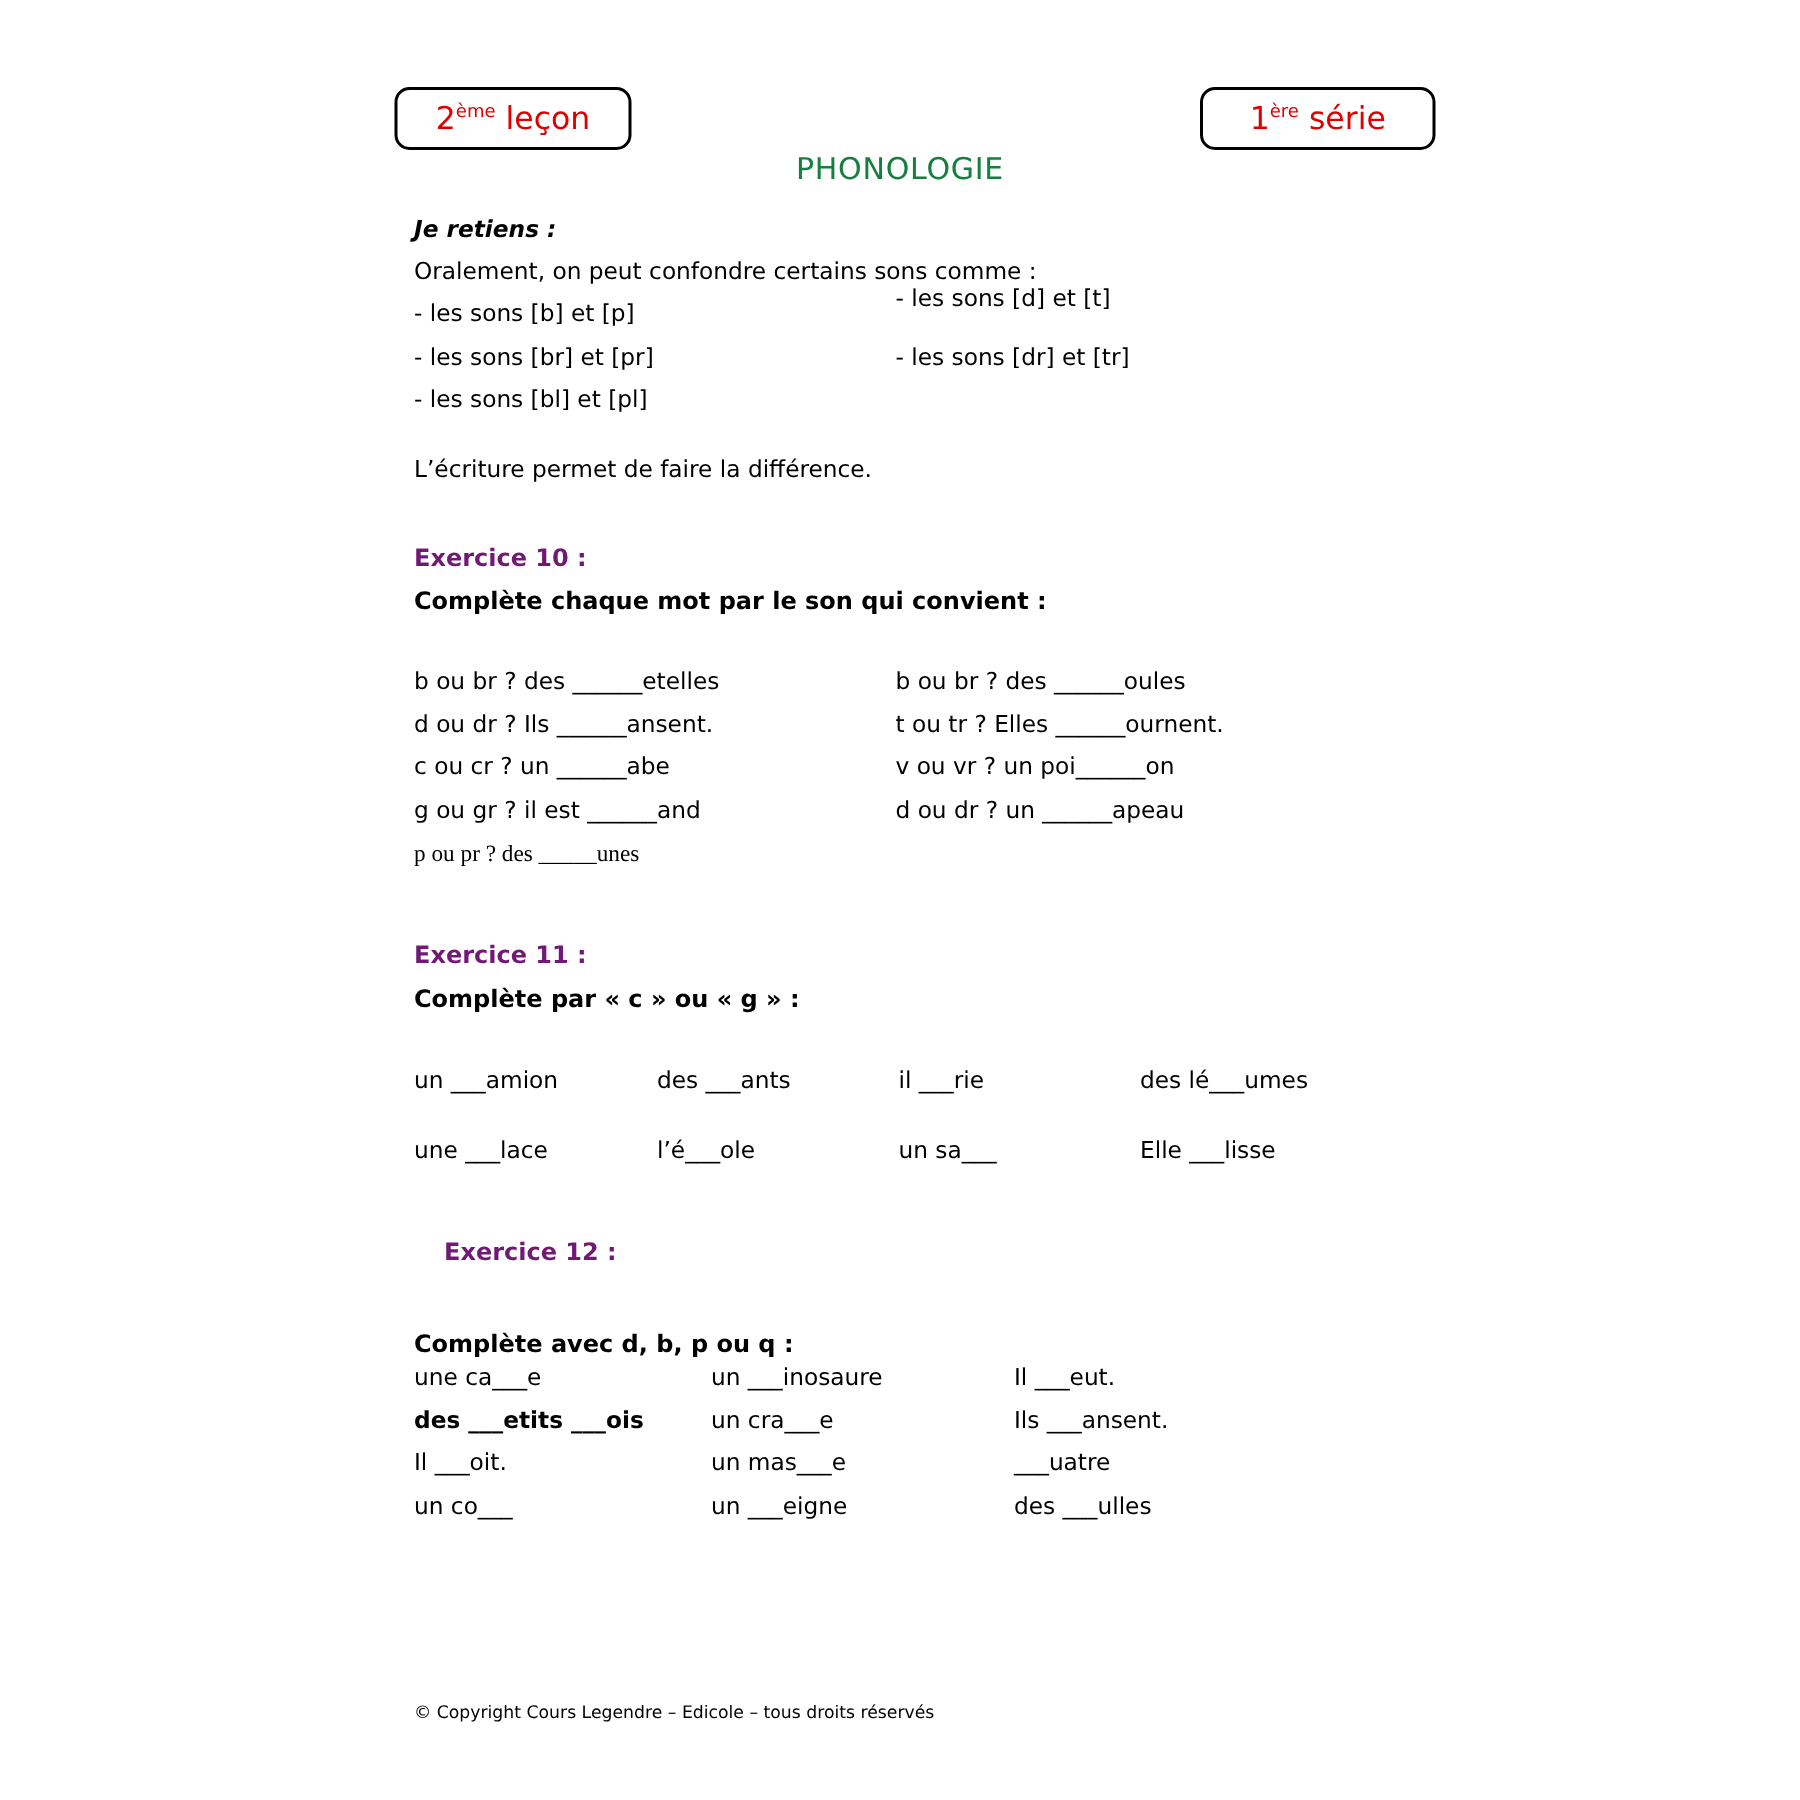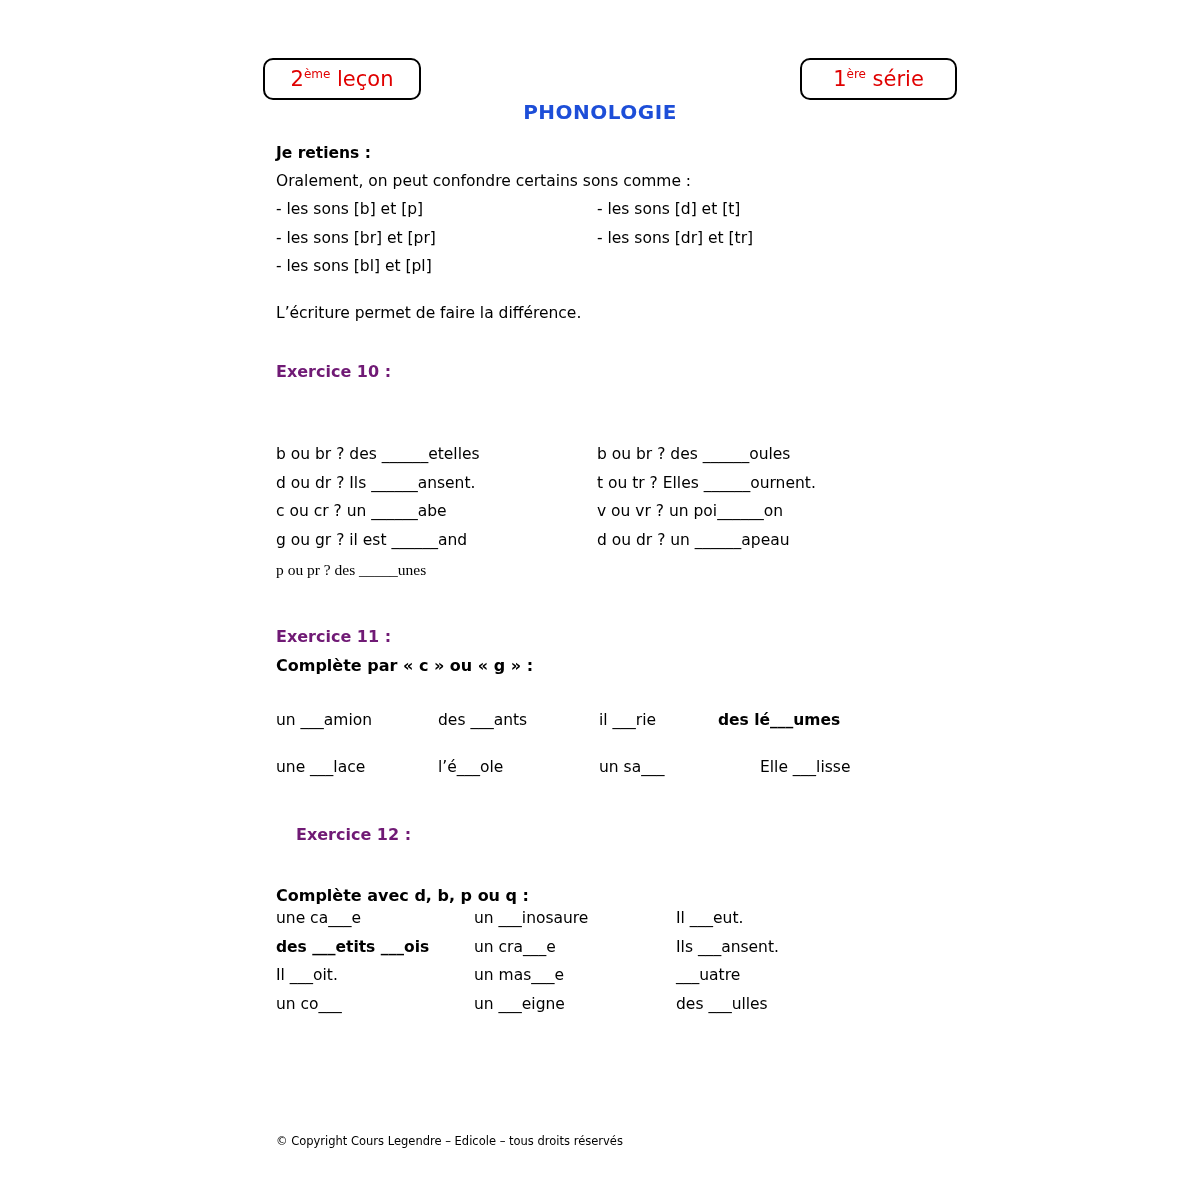--- a/index.html
+++ b/index.html
@@ -51,34 +51,34 @@
     left: 800px; top: 58px;
     width: 157px; height: 42px;
     line-height: 38px;
   }
 
   .doc-title {
     position: absolute;
     left: 0; top: 100px;
     width: 1200px;
     text-align: center;
-    color: #1d4ed8;
-    font-weight: bold;
+    color: #15803d;
+    font-weight: normal;
     font-size: 20px;
     letter-spacing: 0.5px;
   }
 
   
   .txt {
     position: absolute;
     font-size: 15.5px;
     line-height: 1;
     white-space: pre;
   }
-  .bold { font-weight: bold; }
+  .bold { font-weight: bold; font-style: italic; }
   .exh {
     position: absolute;
     color: #701a75;
     font-weight: bold;
     font-size: 16px;
     white-space: pre;
   }
   .exsub {
     position: absolute;
     color: #000000;
@@ -113,45 +113,46 @@
 
   <div class="doc-title">PHONOLOGIE</div>
 
   <div class="txt bold colA" style="top:146px;">Je retiens :</div>
   <div class="txt colA" style="top:174px;">Oralement, on peut confondre certains sons comme :</div>
 
   <div class="txt colA" style="top:202px;">- les sons [b] et [p]</div>
   <div class="txt colA" style="top:231px;">- les sons [br] et [pr]</div>
   <div class="txt colA" style="top:259px;">- les sons [bl] et [pl]</div>
 
-  <div class="txt colB" style="top:202px;">- les sons [d] et [t]</div>
+  <div class="txt colB" style="top:192px;">- les sons [d] et [t]</div>
   <div class="txt colB" style="top:231px;">- les sons [dr] et [tr]</div>
 
   <div class="txt colA" style="top:306px;">L’écriture permet de faire la différence.</div>
 
   <div class="exh colA" style="top:362px;">Exercice 10 :</div>
+  <div class="exsub colA" style="top:391px;">Complète chaque mot par le son qui convient :</div>
 
   <div class="txt colA" style="top:447px;">b ou br ? des ______etelles</div>
   <div class="txt colA" style="top:476px;">d ou dr ? Ils ______ansent.</div>
   <div class="txt colA" style="top:504px;">c ou cr ? un ______abe</div>
   <div class="txt colA" style="top:533px;">g ou gr ? il est ______and</div>
   <div class="txt colA" style="top:562px;font-family:Liberation Serif, serif;">p ou pr ? des _____unes</div>
 
   <div class="txt colB" style="top:447px;">b ou br ? des ______oules</div>
   <div class="txt colB" style="top:476px;">t ou tr ? Elles ______ournent.</div>
   <div class="txt colB" style="top:504px;">v ou vr ? un poi______on</div>
   <div class="txt colB" style="top:533px;">d ou dr ? un ______apeau</div>
 
   <div class="exh colA" style="top:627px;">Exercice 11 :</div>
   <div class="exsub colA" style="top:656px;">Complète par « c » ou « g » :</div>
 
   <div class="txt" style="left:276px; top:713px;">un ___amion</div>
   <div class="txt" style="left:438px; top:713px;">des ___ants</div>
   <div class="txt" style="left:599px; top:713px;">il ___rie</div>
-  <div class="txt" style="left:718px; top:713px;font-weight:bold;">des lé___umes</div>
+  <div class="txt" style="left:760px; top:713px;">des lé___umes</div>
 
   <div class="txt" style="left:276px; top:760px;">une ___lace</div>
   <div class="txt" style="left:438px; top:760px;">l’é___ole</div>
   <div class="txt" style="left:599px; top:760px;">un sa___</div>
   <div class="txt" style="left:760px; top:760px;">Elle ___lisse</div>
 
   <div class="exh colA" style="top:825px;margin-left:20px;">Exercice 12 :</div>
   <div class="exsub colA" style="top:886px;">Complète avec d, b, p ou q :</div>
 
   <div class="txt" style="left:276px; top:911px;">une ca___e</div>

